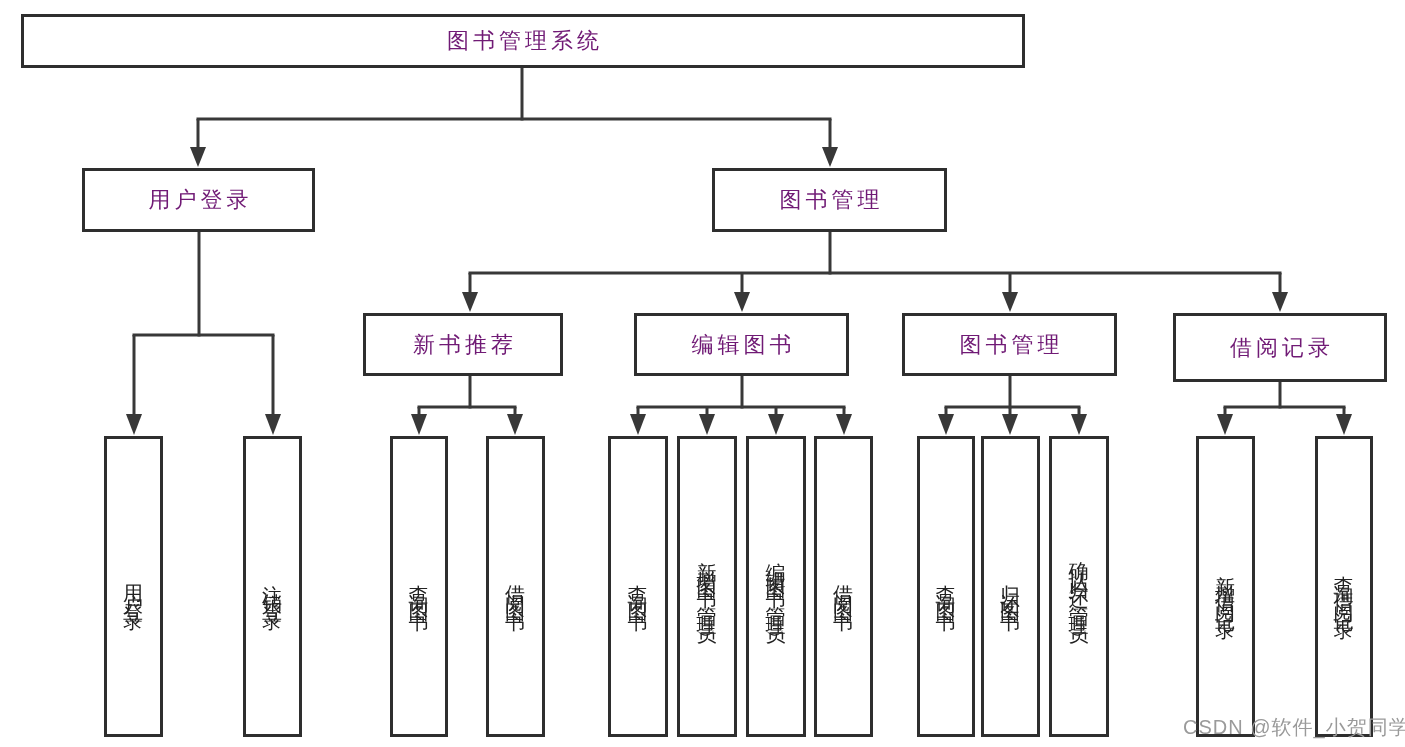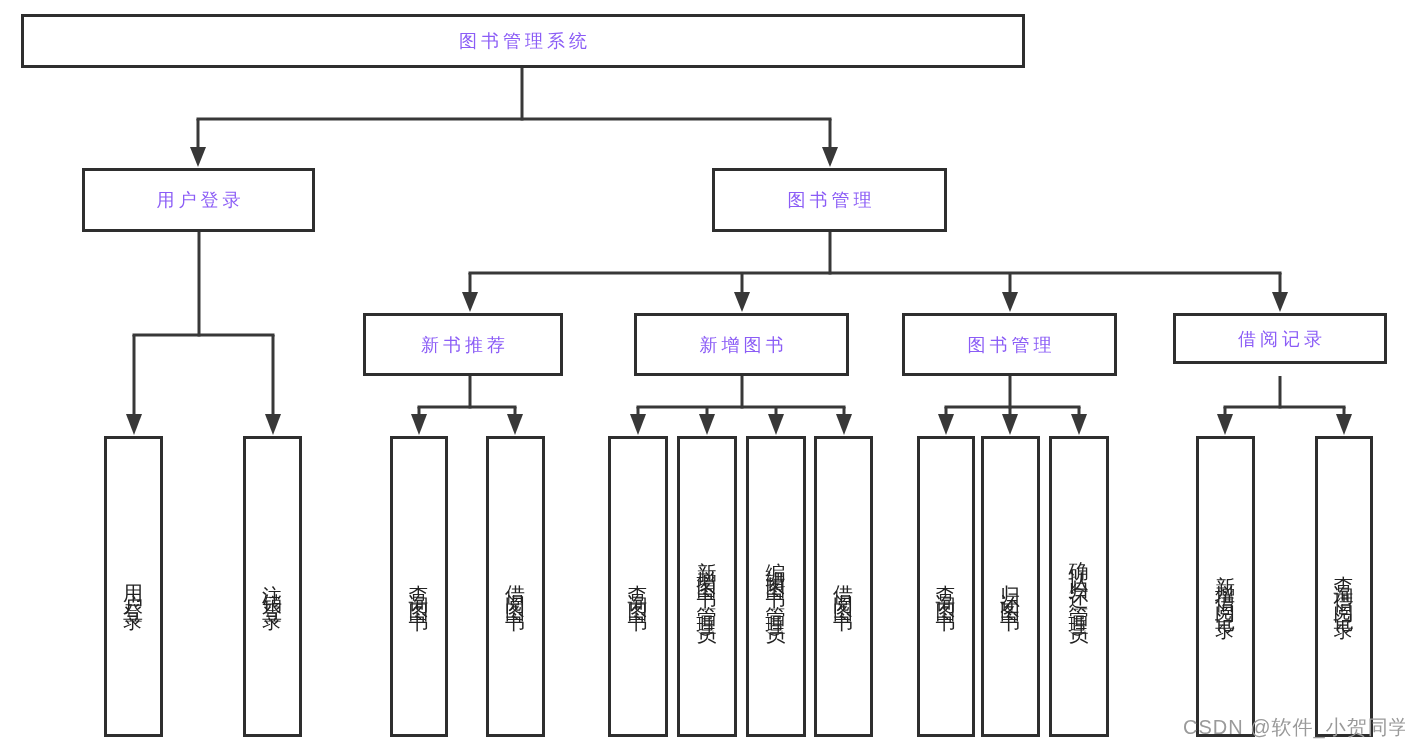--- a/index.html
+++ b/index.html
@@ -14,25 +14,25 @@
   .node{
     position:absolute;
     background:#ffffff;
     border:3px solid #2e2e2e;
     box-sizing:border-box;
     display:flex;
     align-items:center;
     justify-content:center;
   }
   .hnode span{
-    font-size:18px;
+    font-size:22px;
     letter-spacing:4px;
     text-indent:4px;
     white-space:nowrap;
-    color:#8b5cf6;
+    color:#701a75;
   }
   .vnode span{
     writing-mode:vertical-rl;
     text-orientation:mixed;
     font-size:20px;
     letter-spacing:9px;
     line-height:1;
     color:#222222;
   }
   #connectors{
@@ -127,26 +127,26 @@
     <span>用户登录</span>
   </div>
   <div class="node hnode" style="left:712px;top:168px;width:235px;height:64px;">
     <span>图书管理</span>
   </div>
 
   <div class="node hnode" style="left:363px;top:313px;width:200px;height:63px;">
     <span>新书推荐</span>
   </div>
   <div class="node hnode" style="left:634px;top:313px;width:215px;height:63px;">
-    <span>新增图书</span>
+    <span>编辑图书</span>
   </div>
   <div class="node hnode" style="left:902px;top:313px;width:215px;height:63px;">
     <span>图书管理</span>
   </div>
-  <div class="node hnode" style="left:1173px;top:313px;width:214px;height:51px;">
+  <div class="node hnode" style="left:1173px;top:313px;width:214px;height:69px;">
     <span>借阅记录</span>
   </div>
 
   <div class="node vnode" style="left:104px;top:436px;width:59px;height:301px;">
     <span>用户登录</span>
   </div>
   <div class="node vnode" style="left:243px;top:436px;width:59px;height:301px;">
     <span>注销登录</span>
   </div>
 

